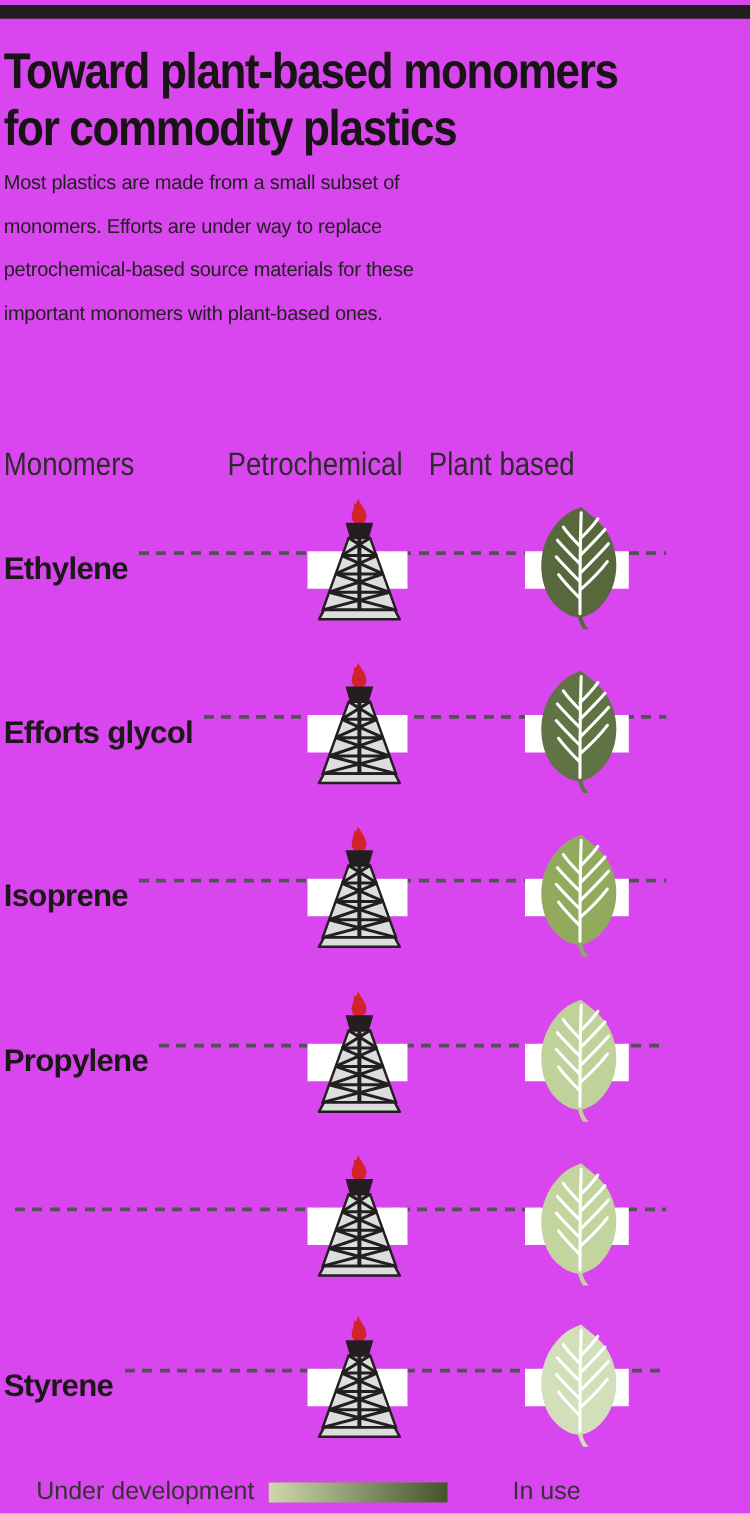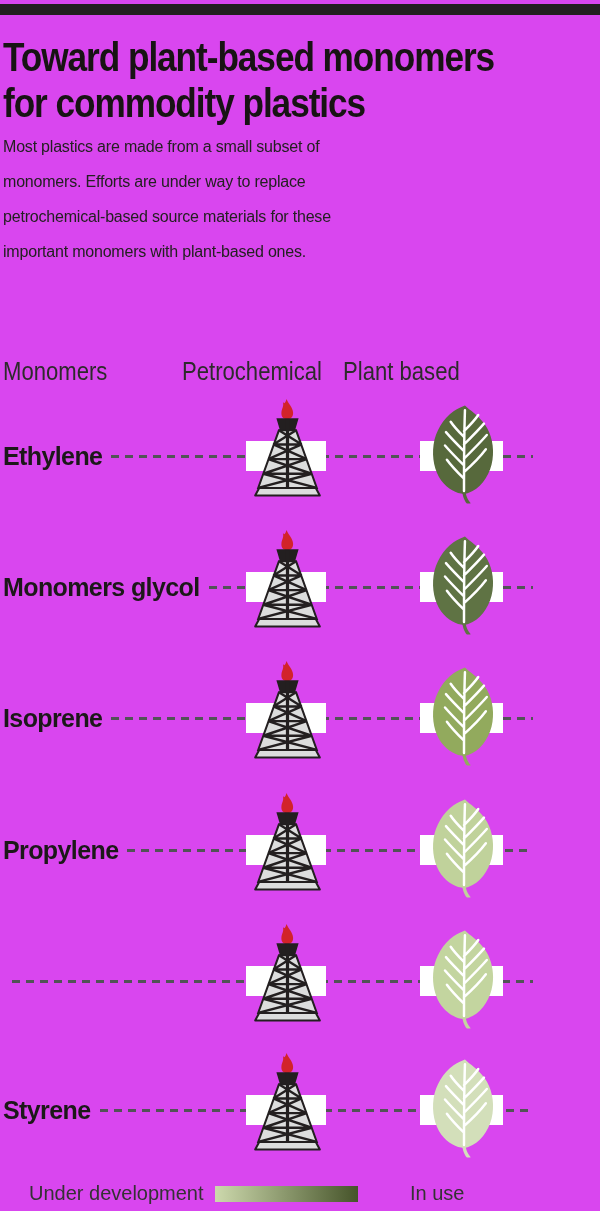--- a/index.html
+++ b/index.html
@@ -13,21 +13,21 @@
          font-weight:700;color:#181314;letter-spacing:-1.2px;}
   .tline{display:block;transform:scaleX(.88);transform-origin:0 50%;white-space:nowrap;}
   .intro{position:absolute;left:3px;top:129px;font-size:16px;line-height:35px;
          color:#232021;letter-spacing:-0.2px;}
   .iline{display:block;white-space:nowrap;}
   .ch{position:absolute;top:356px;font-size:26px;color:#2d2b2b;
       transform:scaleX(.85);transform-origin:0 0;white-space:nowrap;}
   .ch-monomers{left:3px;}
   .ch-petro{left:182px;}
   .ch-plant{left:343px;}
-  .row{position:absolute;left:3px;width:530px;height:30px;display:flex;align-items:center;}
+  .row{position:absolute;left:3px;width:530px;height:30px;display:flex;align-items:flex-start;}
   .rlabel{font-size:25px;font-weight:700;letter-spacing:-0.6px;color:#1c1819;
           white-space:nowrap;position:relative;z-index:2;}
   .leader{flex:1;height:3px;margin-left:9px;
           background:repeating-linear-gradient(90deg,var(--dash-color) 0 8px,transparent 8px 14px);}
   .mask{position:absolute;top:0;height:30px;background:#fff;z-index:1;}
   .mask-derrick{left:243px;width:80px;}
   .mask-leaf{left:417px;width:83px;}
   .derrick{position:absolute;left:247px;top:-43px;width:75px;height:99px;z-index:2;}
   .leaf{position:absolute;left:423px;top:-37px;width:76px;height:100px;z-index:2;}
   .legend-label{position:absolute;top:1182px;font-size:20px;color:#343233;white-space:nowrap;}
@@ -99,21 +99,21 @@
     <div class="mask mask-leaf"></div>
     <svg class="derrick" viewBox="0 0 74 98">
         <use href="#derrick-symbol"></use>
       </svg>
     <svg class="leaf" viewBox="0 0 80 104" style="color: rgb(87, 105, 60);">
         <use href="#leaf-symbol"></use>
       </svg>
   </div>
 
   <div class="row" style="top:572px">
-    <span class="rlabel">Monomers glycol</span>
+    <span class="rlabel">Efforts glycol</span>
     <div class="leader"></div>
     <div class="mask mask-derrick"></div>
     <div class="mask mask-leaf"></div>
     <svg class="derrick" viewBox="0 0 74 98">
         <use href="#derrick-symbol"></use>
       </svg>
     <svg class="leaf" viewBox="0 0 80 104" style="color: rgb(95, 115, 68);">
         <use href="#leaf-symbol"></use>
       </svg>
   </div>

